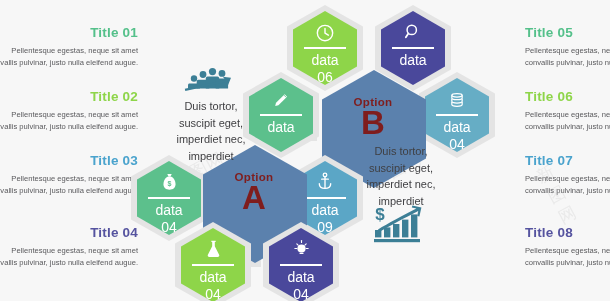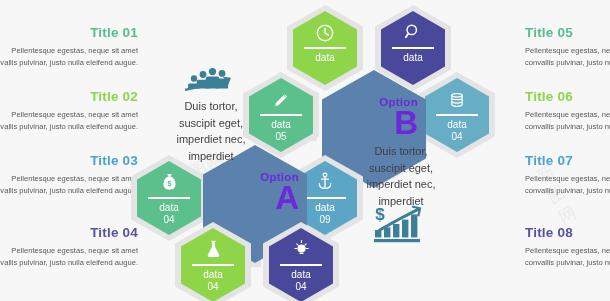--- a/index.html
+++ b/index.html
@@ -27,29 +27,29 @@
   
   .hexwrap{position:absolute;}
   .hex{
     position:absolute;left:0;top:0;
     -webkit-clip-path:polygon(50% 0%,100% 25%,100% 75%,50% 100%,0% 75%,0% 25%);
     clip-path:polygon(50% 0%,100% 25%,100% 75%,50% 100%,0% 75%,0% 25%);
   }
   .hex-shadow{background:#e4e4e4;}
   .hex-label{
     position:absolute;left:0;right:0;text-align:center;color:#fff;
-    font-size:10px;line-height:1.18;font-weight:normal;
+    font-size:14px;line-height:1.18;font-weight:normal;
   }
   .hex-rule{
     position:absolute;height:1.6px;background:#fff;left:22%;right:22%;
   }
   .hex-icon{
     position:absolute;left:0;right:0;display:flex;align-items:center;justify-content:center;
   }
-  .opt{position:absolute;left:0;right:8px;text-align:right;color:#6d28d9;}
+  .opt{position:absolute;left:0;right:2px;text-align:center;color:#7f1d1d;}
   .opt-word{font-size:11.5px;font-weight:bold;letter-spacing:.3px;}
   .opt-letter{font-size:33px;font-weight:bold;line-height:.95;margin-top:-1px;}
 
   
   .nub{position:absolute;background:#e4e4e4;}
 
   
   .cap{
     position:absolute;text-align:center;font-size:11px;line-height:1.52;
     color:#3f3f42;
@@ -131,20 +131,21 @@
     <div class="hex" style="left:6px;top:6px;width:64px;height:74px;background:#8ed549;"></div>
     <div class="hex-icon" style="top:17px;height:22px;">
       <svg width="20" height="20" viewBox="0 0 24 24">
           <circle cx="12" cy="12" r="9.2" fill="none" stroke="#fff" stroke-width="1.7"></circle>
           <path d="M12 6.6V12l4 2.6" fill="none" stroke="#fff" stroke-width="1.7" stroke-linecap="round"></path>
         </svg>
     </div>
     <div class="hex-rule" style="top:42px;"></div>
     <div class="hex-label" style="top:47px;">
       <div>data</div>
+      <div>06</div>
     </div>
   </div>
 
   <div class="hexwrap" style="left:375px;top:5px;width:76px;height:86px;">
     <div class="hex hex-shadow" style="width:76px;height:86px;"></div>
     <div class="hex" style="left:6px;top:6px;width:64px;height:74px;background:#4a489b;"></div>
     <div class="hex-icon" style="top:16px;height:22px;">
       <svg width="20" height="20" viewBox="0 0 24 24">
           <circle cx="10.5" cy="9.5" r="5.6" fill="none" stroke="#fff" stroke-width="1.8"></circle>
           <path d="M6.4 13.8L3.4 18.4" stroke="#fff" stroke-width="2.1" stroke-linecap="round"></path>
@@ -161,21 +162,20 @@
     <div class="hex" style="left:6px;top:6px;width:64px;height:74px;background:#5cc08c;"></div>
     <div class="hex-icon" style="top:17px;height:22px;">
       <svg width="19" height="19" viewBox="0 0 24 24">
           <path d="M4 19l1.1-4.1L16 4.2l3 3L8.1 18.1z" fill="#fff"></path>
           <path d="M15.1 5.2l3 3" stroke="#5cc08c" stroke-width="1.1"></path>
         </svg>
     </div>
     <div class="hex-rule" style="top:42px;"></div>
     <div class="hex-label" style="top:47px;">
       <div>data</div>
-      <div>05</div>
     </div>
   </div>
 
   <div class="hexwrap" style="left:419px;top:72px;width:76px;height:86px;">
     <div class="hex hex-shadow" style="width:76px;height:86px;"></div>
     <div class="hex" style="left:6px;top:6px;width:64px;height:74px;background:#66adc5;"></div>
     <div class="hex-icon" style="top:17px;height:22px;">
       <svg width="20" height="20" viewBox="0 0 24 24">
         <ellipse cx="12" cy="6.4" rx="6.2" ry="2.1" fill="none" stroke="#fff" stroke-width="1.5"></ellipse>
         <path d="M5.8 6.4v3.1c0 1.16 2.78 2.1 6.2 2.1s6.2-.94 6.2-2.1V6.4" fill="none" stroke="#fff" stroke-width="1.5"></path>

